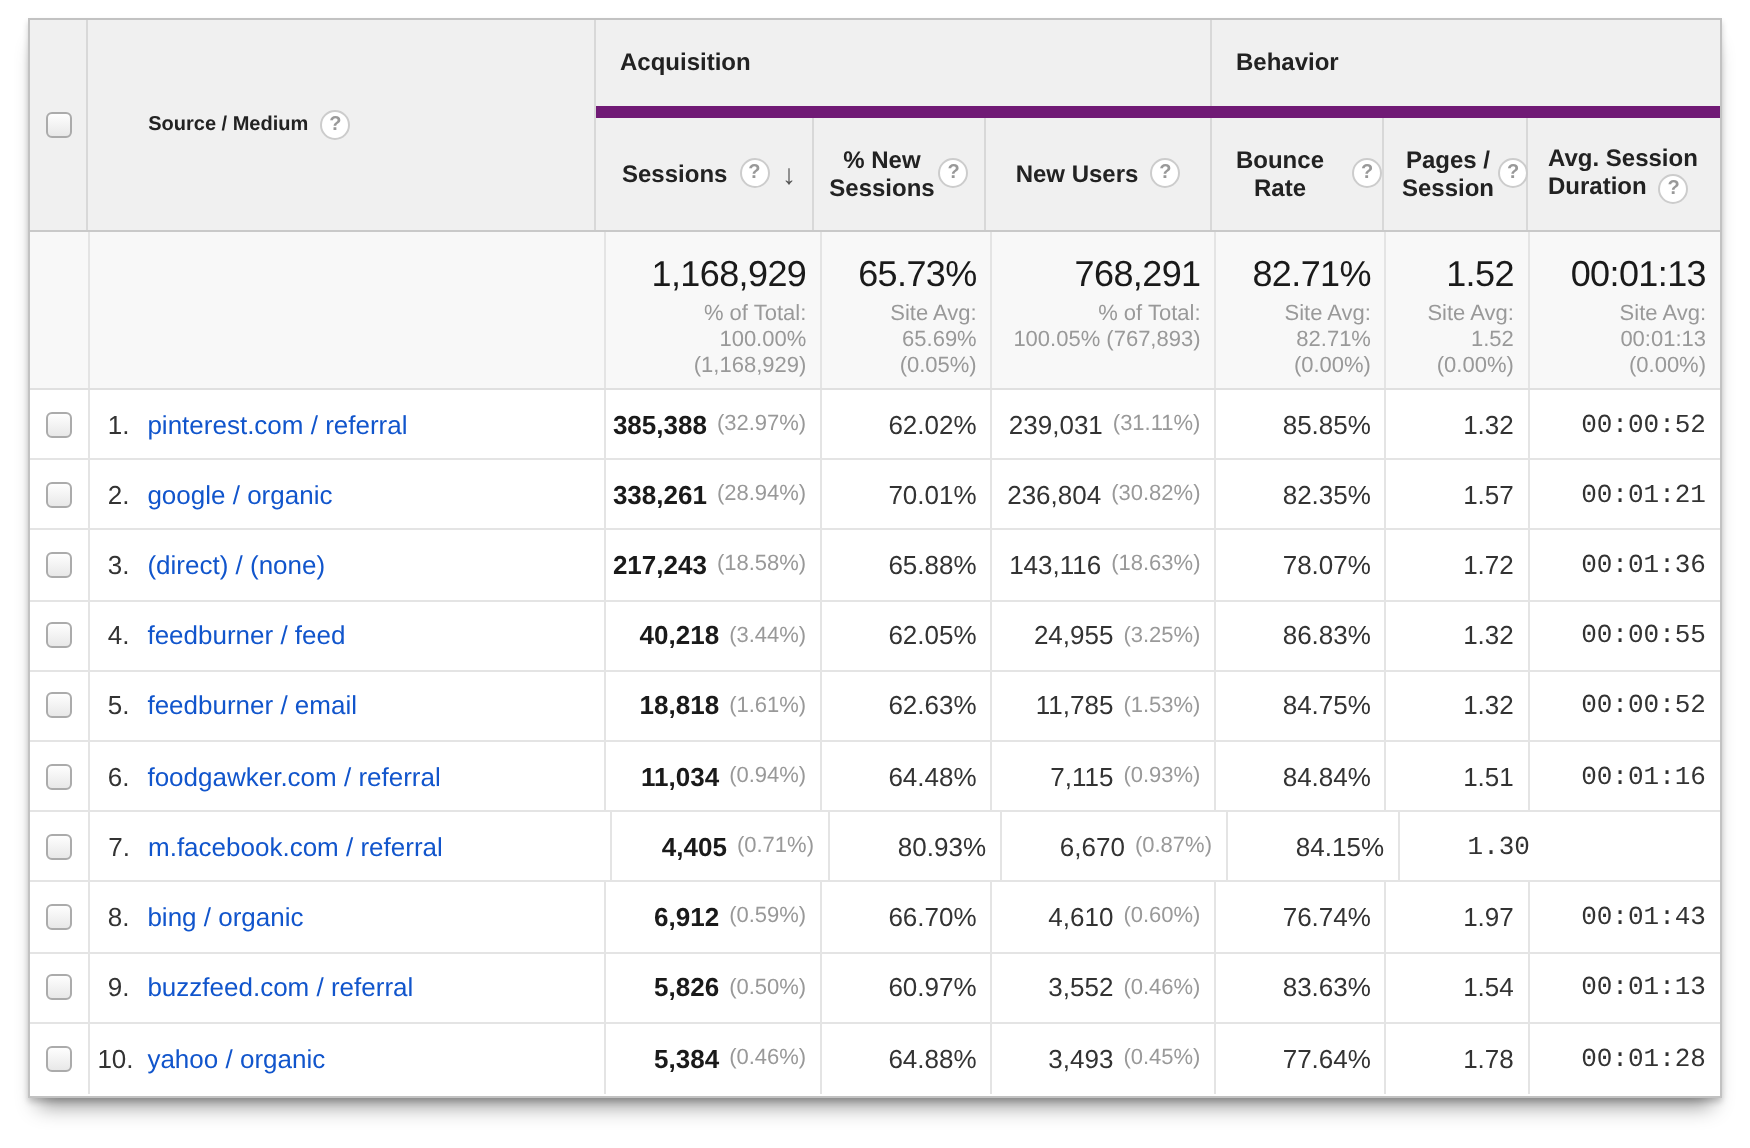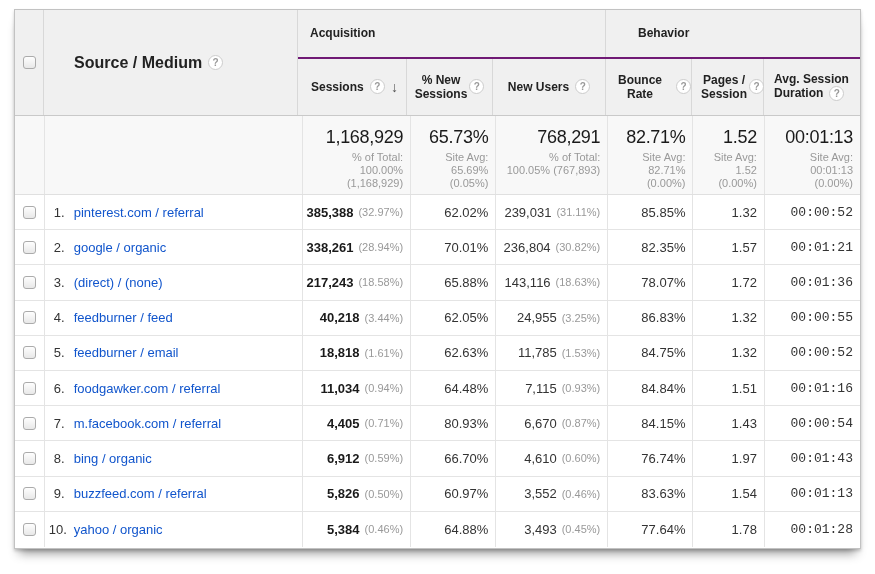--- a/index.html
+++ b/index.html
@@ -24,34 +24,34 @@
   .col-avg     { width:96px;  flex:1 1 auto; }
 
   
   .hdr { display:flex; height:106px; border-bottom:1px solid #c9c9c9;
          background:#f0f0f0; }
   .hdr-cb { border-right:1px solid #d8d8d8; display:flex; align-items:center;
             justify-content:center; }
   .hdr-src { border-right:1px solid #d8d8d8; display:flex; align-items:center;
              padding-left:30px; }
   .hdr-right { flex:1; display:flex; flex-direction:column; }
-  .grp-row { height:49px; display:flex; border-bottom:2px solid #701a75;gap:20px; }
+  .grp-row { height:49px; display:flex; border-bottom:6px solid #701a75; }
   .grp { display:flex; align-items:center; padding-left:12px;
          font-size:12px; font-weight:bold; color:#222; }
   .grp-acq { width:308px; border-right:1px solid #d8d8d8; }
   .grp-beh { flex:1; }
   .colhdr-row { height:57px; display:flex; }
   .ch { border-right:1px solid #d8d8d8; font-size:12px; font-weight:bold;
         color:#222; display:flex; align-items:center; justify-content:center; }
   .ch:last-child { border-right:none; }
   .ch-sessions { justify-content:flex-start; padding:0 8px 0 13px; }
   .ch-stack { gap:2px; text-align:center; }
   .ch-avg { justify-content:flex-start; padding-left:10px; }
   .hlabel { white-space:pre-line; line-height:14px; }
-  .hdr-src .hlabel { font-size:16px; font-weight:bold; color:#222; }
+  .hdr-src .hlabel { font-size:10px; font-weight:bold; color:#222; }
 
   .qicon {
     display:inline-flex; width:15px; height:15px; border-radius:50%;
     background:#fff; border:1px solid #ccc; color:#999; font-size:10px;
     font-weight:bold; align-items:center; justify-content:center;
     margin-left:6px; flex:0 0 auto; cursor:default;
   }
   .ch-stack .qicon { margin-left:0; }
   .sort-arrow { margin-left:auto; font-size:14px; color:#555; font-weight:bold; }
 
@@ -325,22 +325,21 @@
     <div class="dcell num col-sess">
       <b>4,405</b>
       <span class="pct">(0.71%)</span>
     </div>
     <div class="dcell num col-newsess">80.93%</div>
     <div class="dcell num col-newusr">
       <span>6,670</span>
       <span class="pct">(0.87%)</span>
     </div>
     <div class="dcell num col-bounce">84.15%</div>
-    <div class="dcell num col-pages">1.43</div>
-    <div class="dcell num col-avg">00:00:54</div>
+    <div class="dcell num col-pages">1.30</div>
   </div>
 
   <div class="drow">
     <div class="dcell cb-cell col-cb">
       <span class="cb"></span>
     </div>
     <div class="dcell src-cell col-src">
       <span class="rank">8.</span>
       <a class="srclink">bing / organic</a>
     </div>

